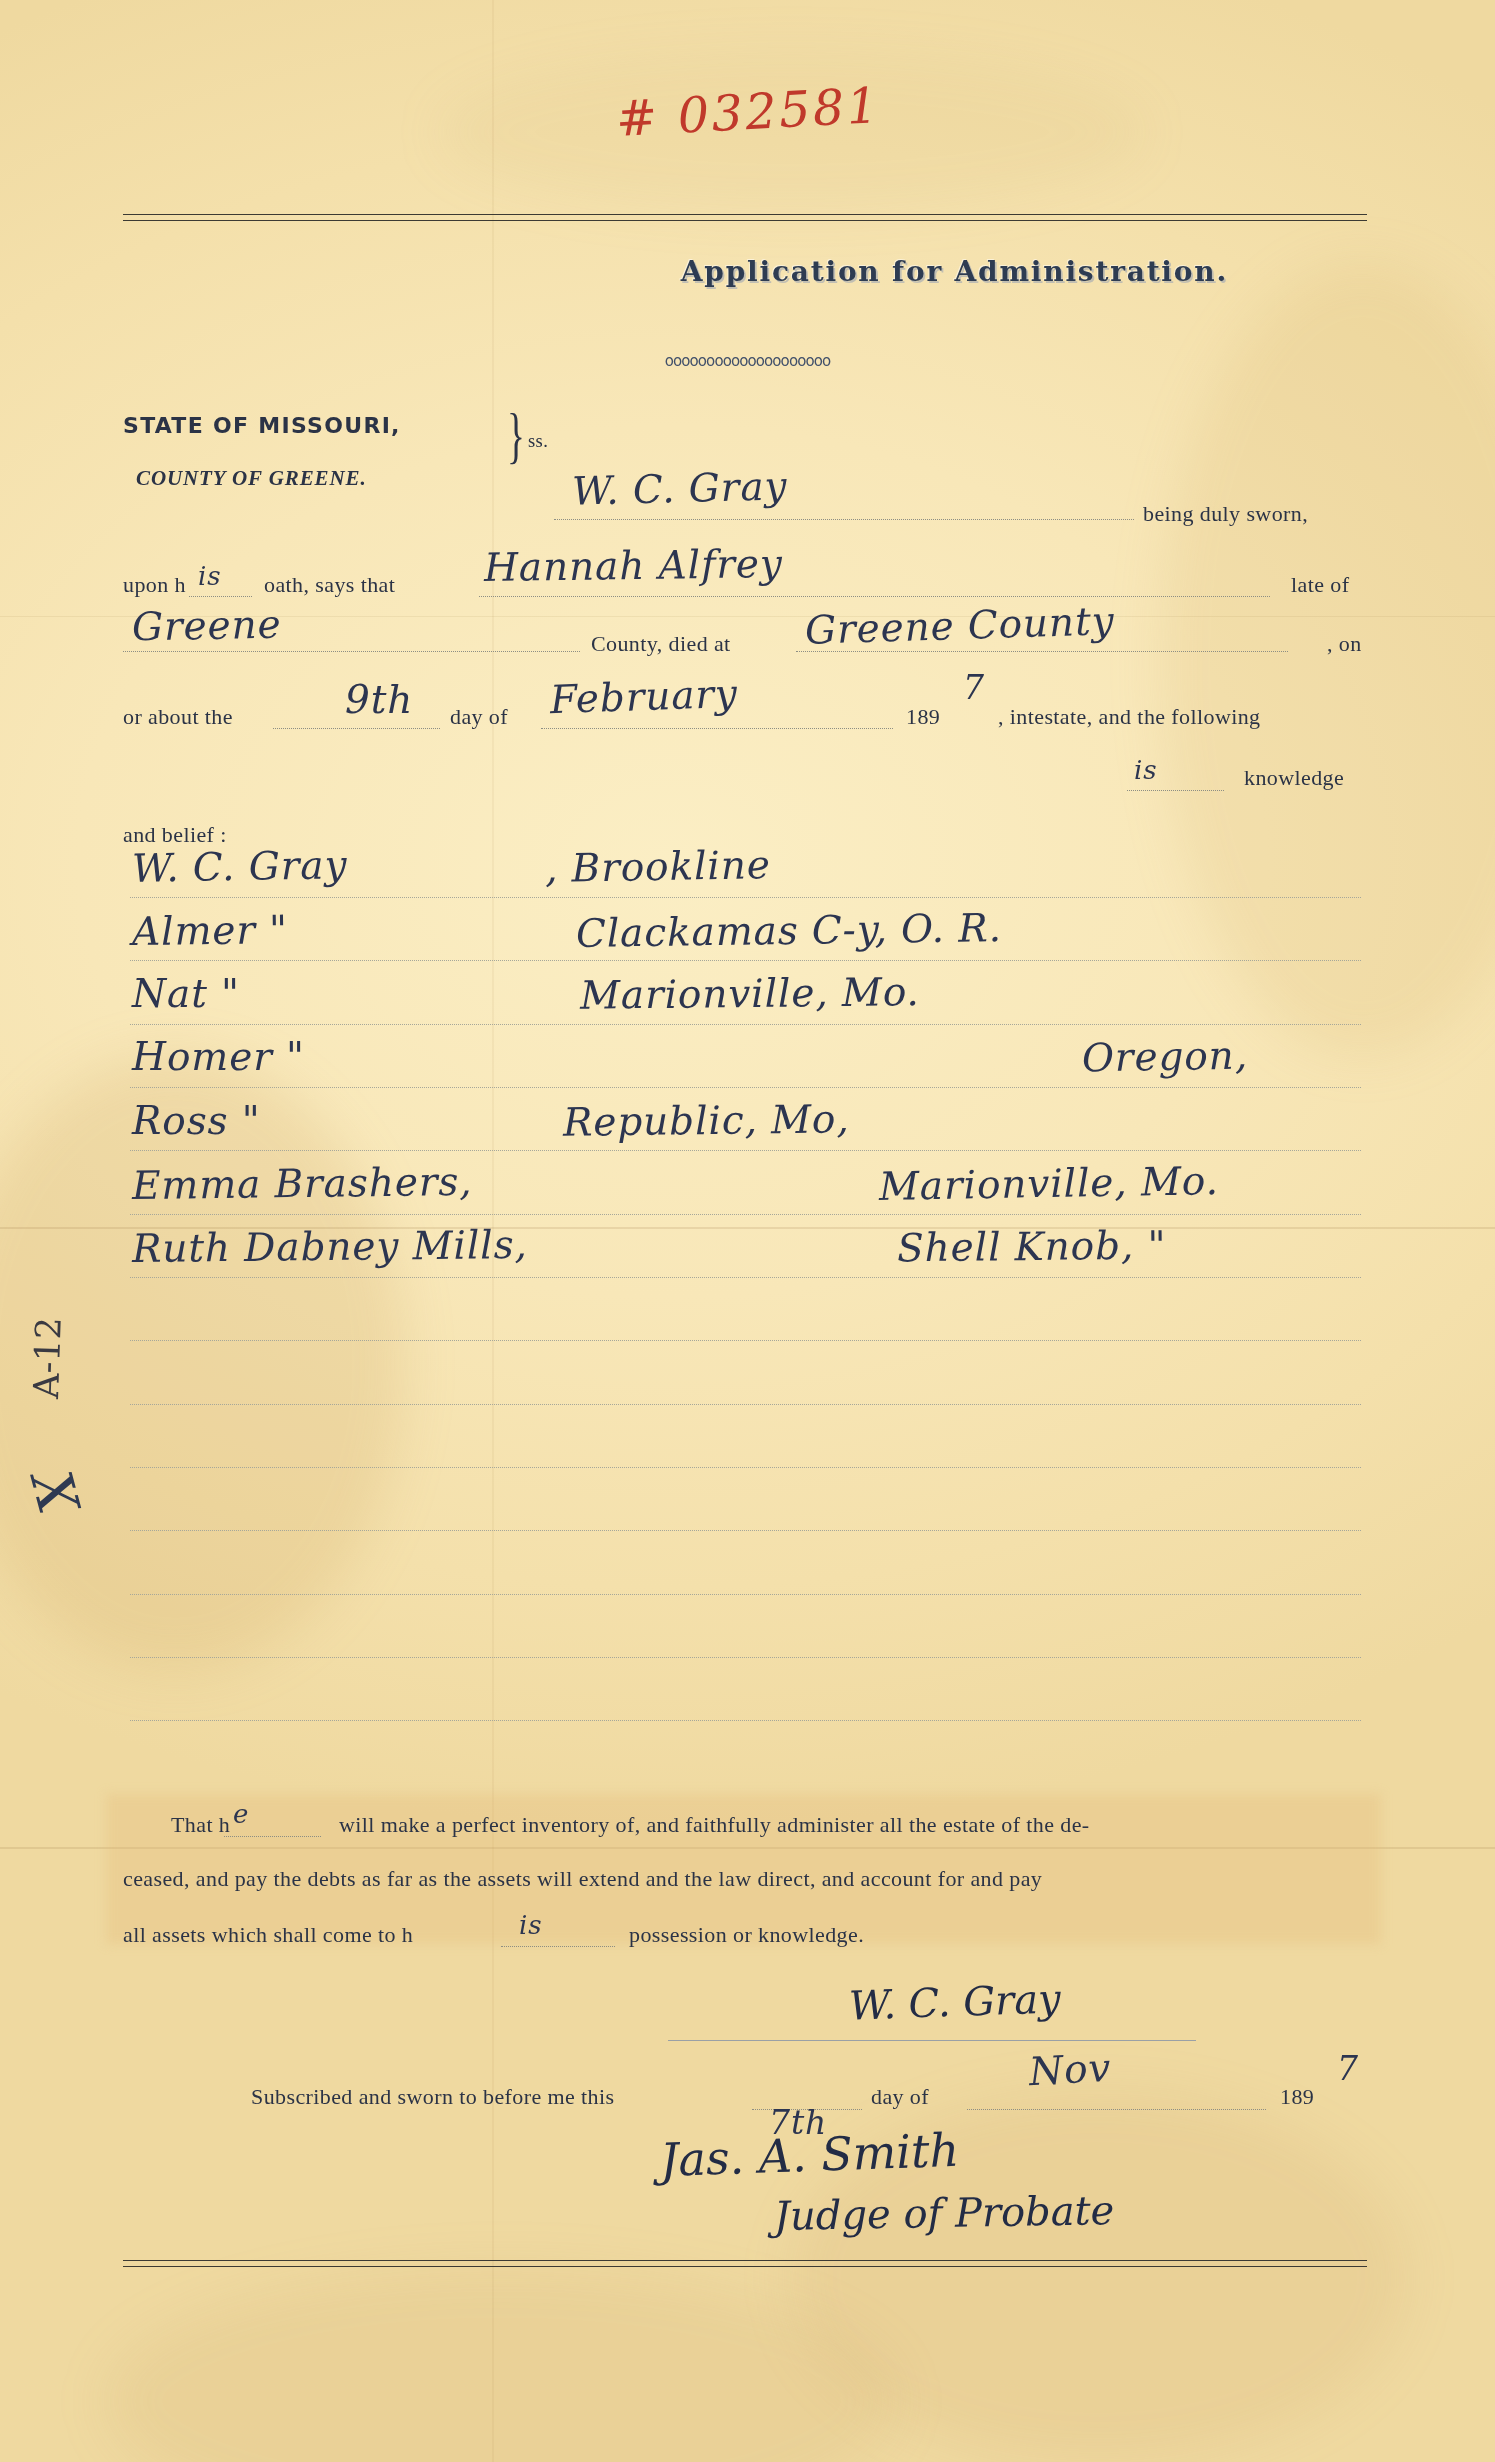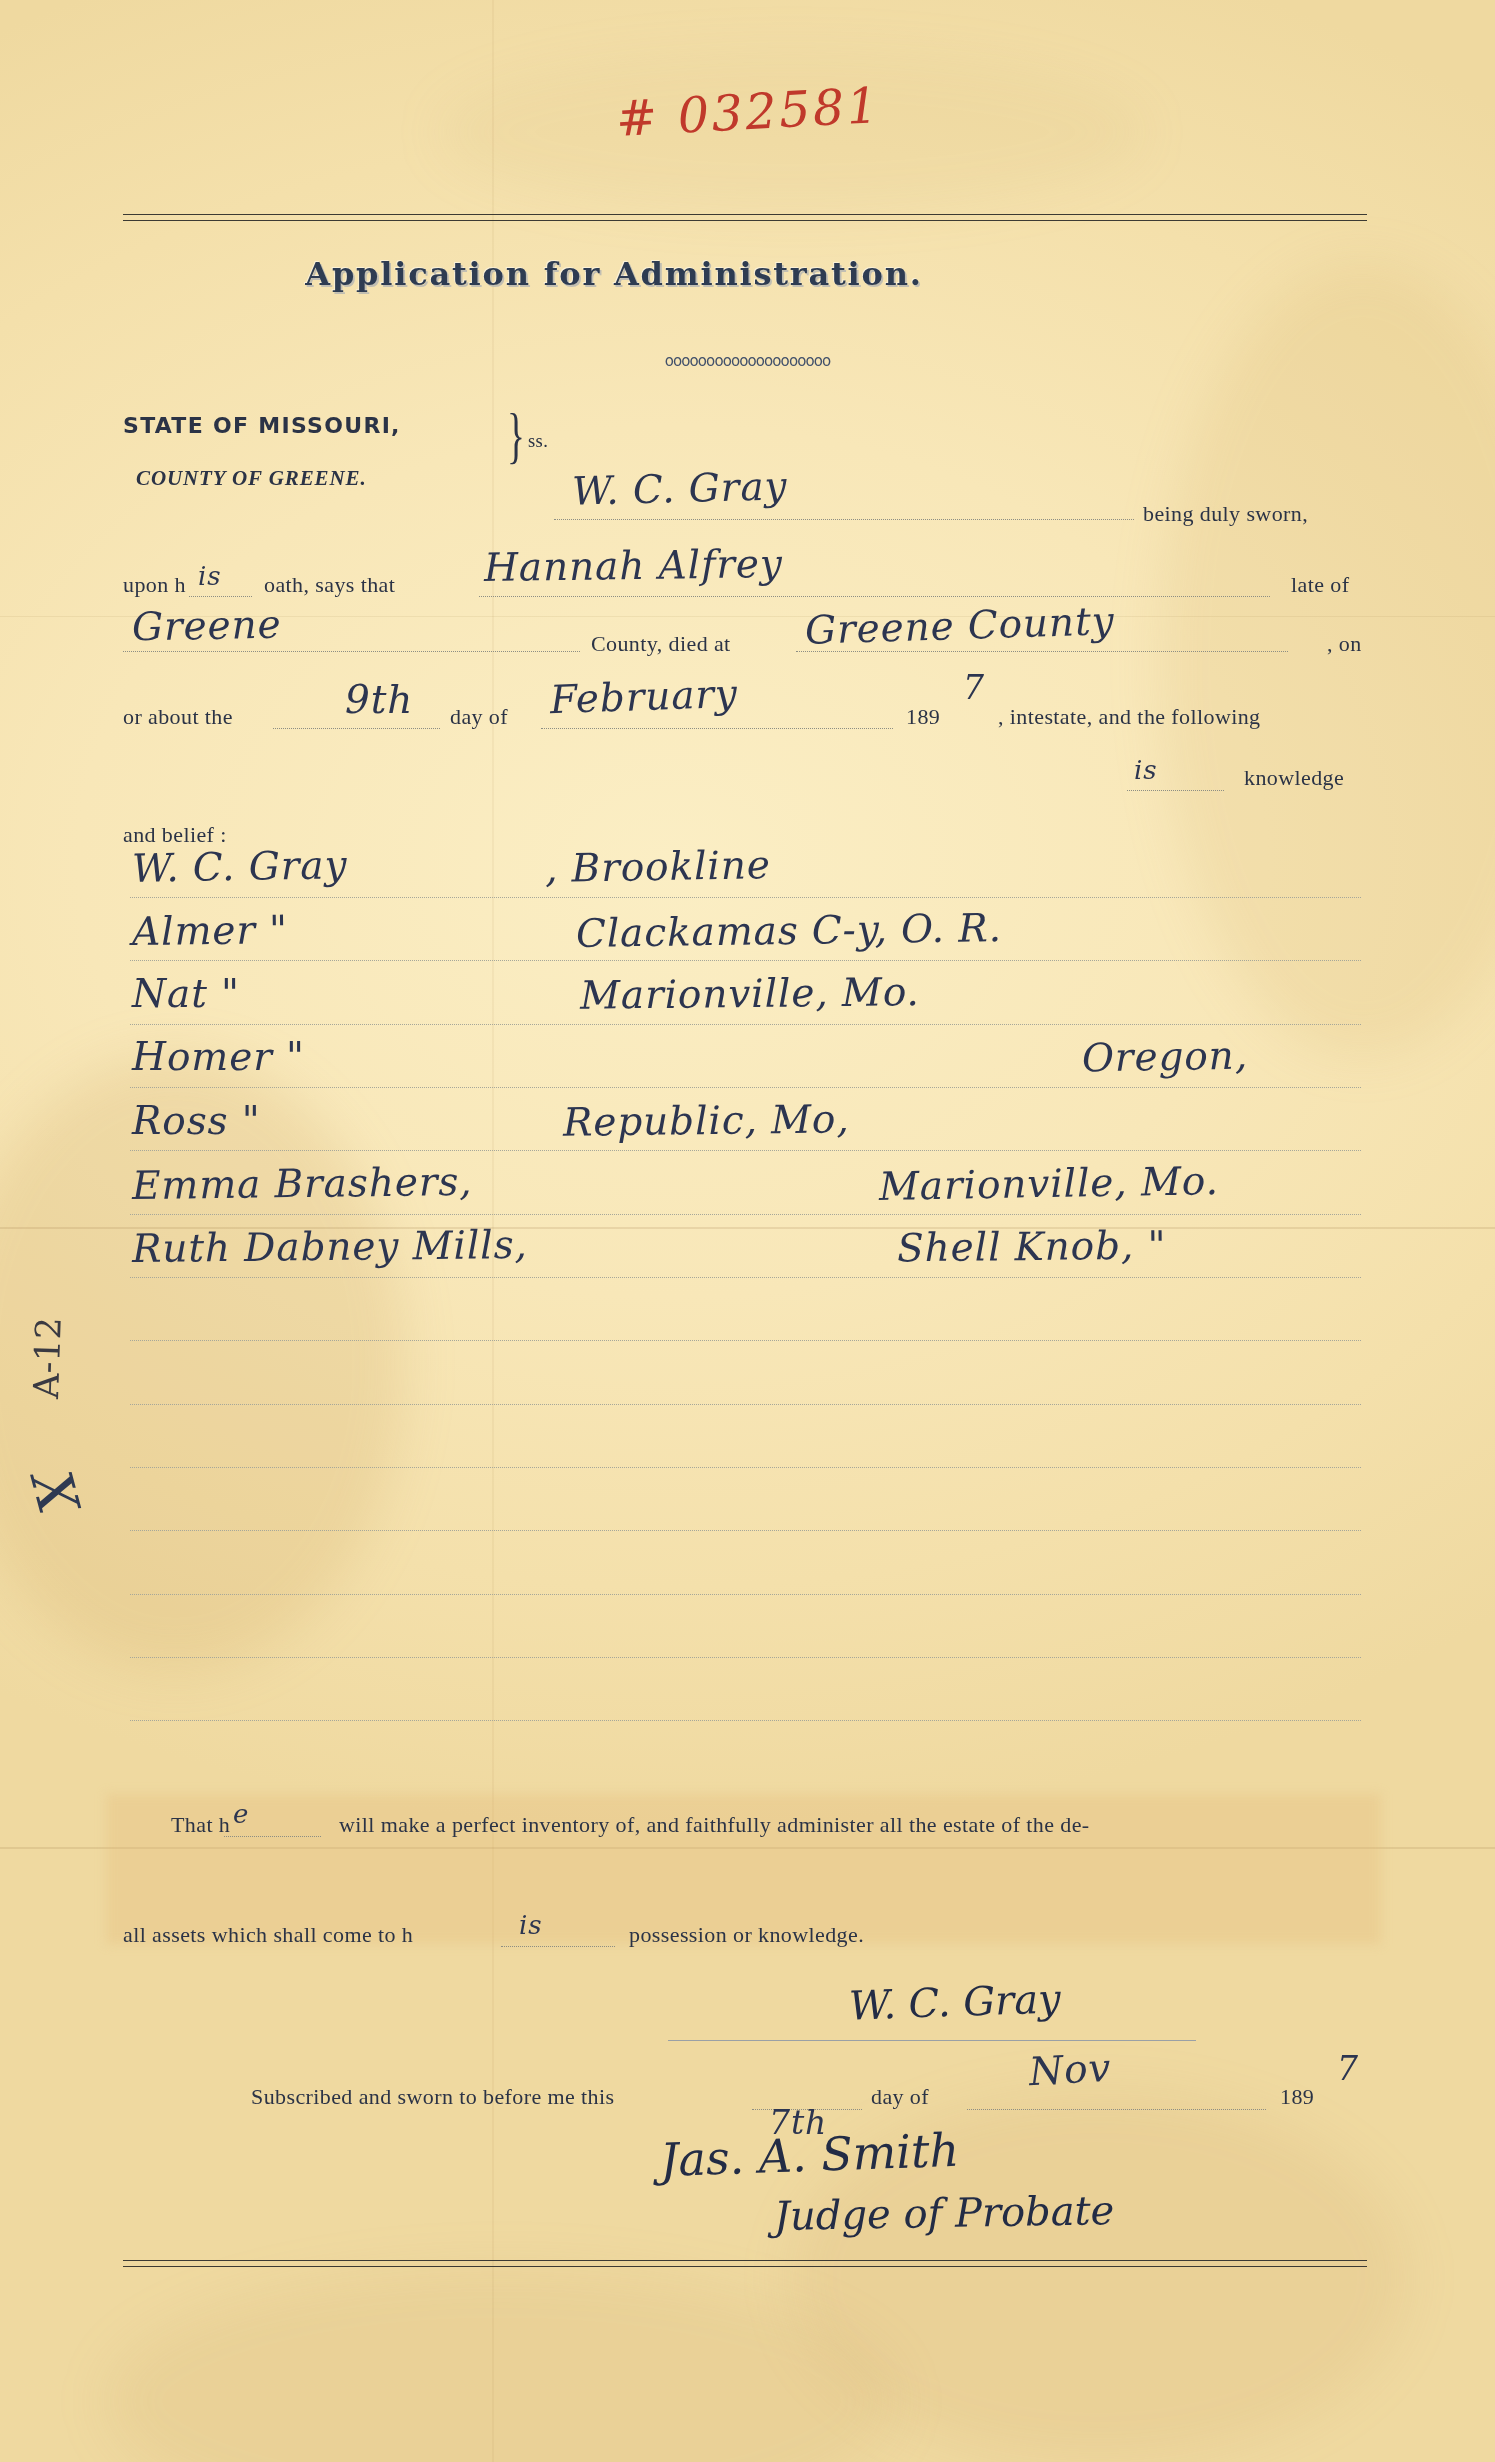--- a/index.html
+++ b/index.html
@@ -79,24 +79,24 @@
   }
   .rule-top { top: 214px; }
   .rule-bottom { top: 2260px; }
 
   
   .title {
     position: absolute;
     left: 0;
     top: 255px;
     width: 1228px;
-    text-align: center;
+    text-align: right;
     font-family: "DejaVu Serif", serif;
     font-weight: bold;
-    font-size: 32px;
+    font-size: 28px;
     letter-spacing: 1.8px;
     color: #2e3c52;
     text-shadow:
       1.8px 1.8px 0 rgba(150,160,180,0.55),
       -0.9px -0.9px 0 rgba(255,255,255,0.5);
   }
   .title-orn {
     position: absolute;
     left: 0;
     top: 352px;
@@ -302,20 +302,21 @@
   <div class="hw big" style="left:132px; top:1224px; transform:rotate(-0.6deg);">Ruth Dabney Mills,</div>
   <div class="hw big" style="left:897px; top:1224px; transform:rotate(-0.6deg);">Shell Knob,   "</div>
 
   <div class="margin-note">A-12</div>
   <div class="margin-scribble">X</div>
 
   <div class="prt" style="left:171px; top:1812px;">That h</div>
   <div class="dots" style="left:224px; top:1836px; width:97px;"></div>
   <div class="hw sm" style="left:233px; top:1799px;">e</div>
   <div class="prt" style="left:339px; top:1812px;">will make a perfect inventory of, and faithfully administer all the estate of the de-</div>
+  <div class="prt" style="left:123px; top:1866px;">ceased, and pay the debts as far as the assets will extend and the law direct, and account for and pay</div>
   <div class="prt" style="left:123px; top:1922px;">all assets which shall come to h</div>
   <div class="dots" style="left:501px; top:1946px; width:114px;"></div>
   <div class="hw sm" style="left:519px; top:1910px;">is</div>
   <div class="prt" style="left:629px; top:1922px;">possession or knowledge.</div>
 
   <div class="solidline" style="left:668px; top:2040px; width:528px;"></div>
   <div class="hw-sig" style="left:849px; top:1979px; font-size:40px; transform:rotate(-2deg);">W. C. Gray</div>
 
   <div class="prt" style="left:251px; top:2084px;">Subscribed and sworn to before me this</div>
   <div class="dots" style="left:752px; top:2109px; width:110px;"></div>

